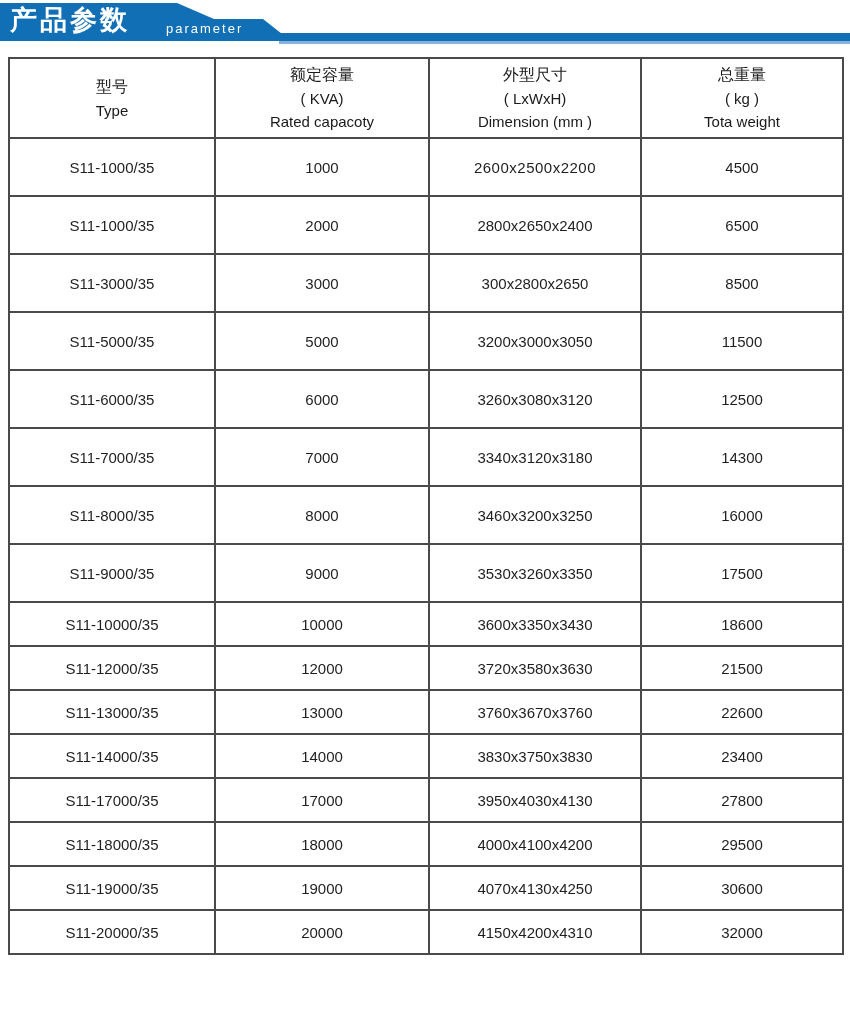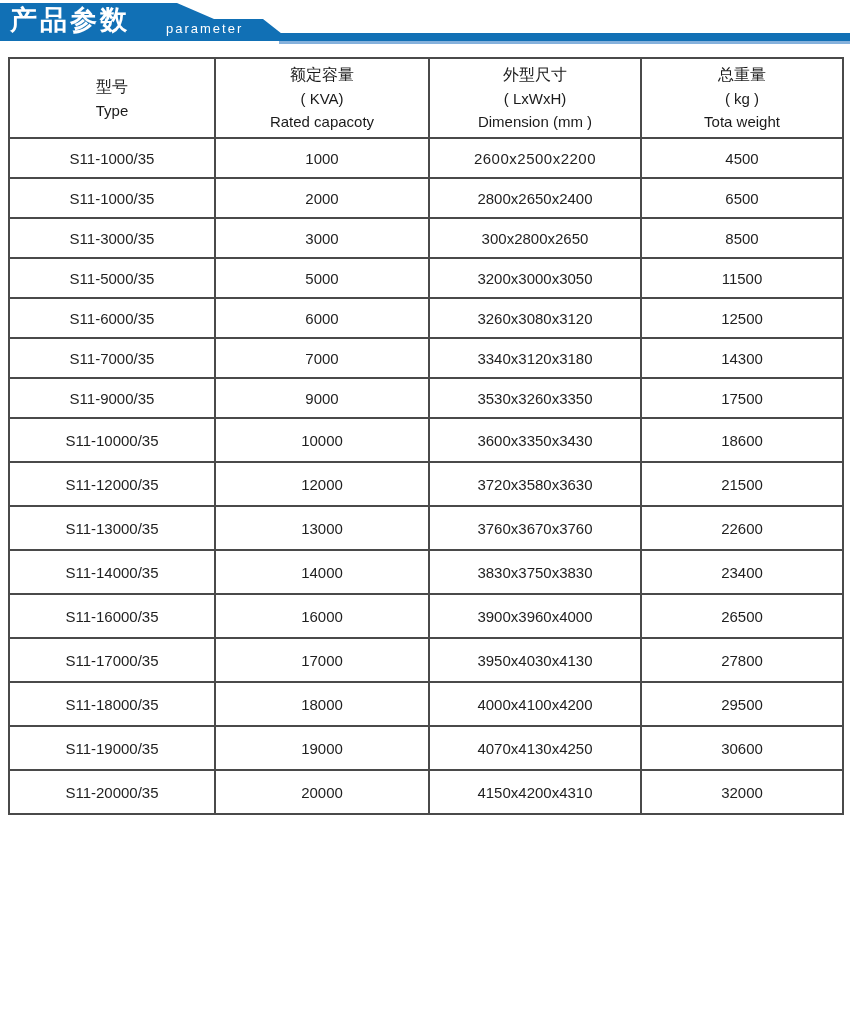--- a/index.html
+++ b/index.html
@@ -46,21 +46,21 @@
   .spec-table td, .spec-table th {
     border: 2px solid #4a4a4a;
     text-align: center;
     vertical-align: middle;
     color: #1f1f1f;
     font-weight: 400;
     font-size: 15px;
     padding: 0;
   }
   .spec-table th { height: 80px; }
-  .row-tall td { height: 40px; }
+  .row-tall td { height: 58px; }
   .row-short td { height: 44px; }
   .h-cn   { display: block; font-size: 16px; font-weight: 500; line-height: 24px; color: #1a1a1a; }
   .h-sub  { display: block; font-size: 15px; font-weight: 400; line-height: 23px; color: #1a1a1a; }
   .dim-large { font-size: 20px; letter-spacing: 0.5px; }
 </style>
 </head>
 <body>
 
 <div class="banner">
   <div class="banner-shape"></div>
@@ -131,20 +131,26 @@
         <td>3260x3080x3120</td>
         <td>12500</td>
       </tr>
       <tr class="row-tall">
         <td>S11-7000/35</td>
         <td>7000</td>
         <td>3340x3120x3180</td>
         <td>14300</td>
       </tr>
       <tr class="row-tall">
+        <td>S11-8000/35</td>
+        <td>8000</td>
+        <td>3460x3200x3250</td>
+        <td>16000</td>
+      </tr>
+      <tr class="row-tall">
         <td>S11-9000/35</td>
         <td>9000</td>
         <td>3530x3260x3350</td>
         <td>17500</td>
       </tr>
       <tr class="row-short">
         <td>S11-10000/35</td>
         <td>10000</td>
         <td>3600x3350x3430</td>
         <td>18600</td>
@@ -161,26 +167,20 @@
         <td>3760x3670x3760</td>
         <td>22600</td>
       </tr>
       <tr class="row-short">
         <td>S11-14000/35</td>
         <td>14000</td>
         <td>3830x3750x3830</td>
         <td>23400</td>
       </tr>
       <tr class="row-short">
-        <td>S11-16000/35</td>
-        <td>16000</td>
-        <td>3900x3960x4000</td>
-        <td>26500</td>
-      </tr>
-      <tr class="row-short">
         <td>S11-17000/35</td>
         <td>17000</td>
         <td>3950x4030x4130</td>
         <td>27800</td>
       </tr>
       <tr class="row-short">
         <td>S11-18000/35</td>
         <td>18000</td>
         <td>4000x4100x4200</td>
         <td>29500</td>

